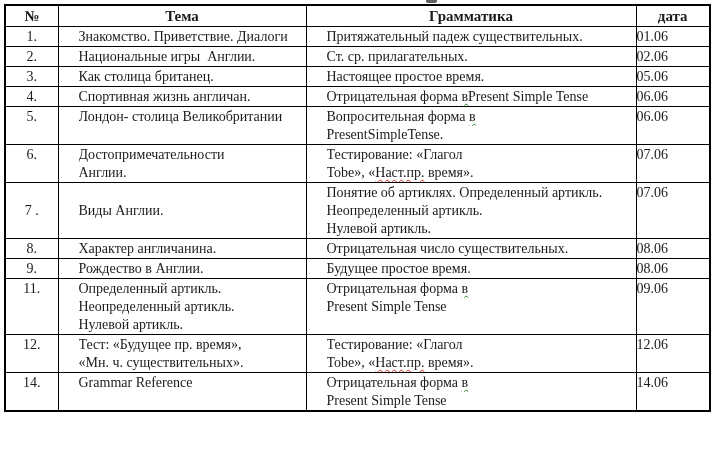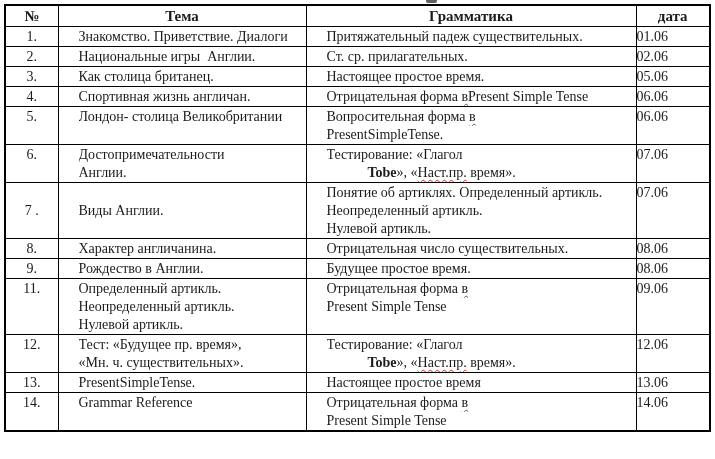--- a/index.html
+++ b/index.html
@@ -61,21 +61,21 @@
     padding-top: 1px;
   }
   .line {
     white-space: pre;
     overflow: hidden;
   }
   tr.valign-middle td.cell-num,
   tr.valign-middle td.cell-topic {
     vertical-align: middle;
   }
-  .seg-b { font-weight: bold; margin-left: 41px; }
+  .seg-b { font-weight: normal; }
   .u-green {
     text-decoration: underline;
     text-decoration-style: wavy;
     text-decoration-color: var(--sq-green, #2e7d32);
     text-decoration-thickness: 1px;
     text-underline-offset: 2px;
   }
   .u-red {
     text-decoration: underline;
     text-decoration-style: wavy;
@@ -219,30 +219,20 @@
           <div class="line"><span>Тест: «Будущее пр. время»,</span></div>
           <div class="line"><span>«Мн. ч. существительных».</span></div>
         </td>
         <td class="cell-grammar">
           <div class="line"><span>Тестирование: «Глагол</span></div>
           <div class="line"><span class="seg-b">Tobe</span><span>», «</span><span class="u-red">Наст.пр.</span><span> время».</span></div>
         </td>
         <td class="cell-date">12.06</td>
       </tr>
       <tr>
-        <td class="cell-num">13.</td>
-        <td class="cell-topic">
-          <div class="line"><span>PresentSimpleTense.</span></div>
-        </td>
-        <td class="cell-grammar">
-          <div class="line"><span>Настоящее простое время</span></div>
-        </td>
-        <td class="cell-date">13.06</td>
-      </tr>
-      <tr>
         <td class="cell-num">14.</td>
         <td class="cell-topic">
           <div class="line"><span>Grammar Reference</span></div>
         </td>
         <td class="cell-grammar">
           <div class="line"><span>Отрицательная форма </span><span class="u-green">в</span></div>
           <div class="line"><span>Present Simple Tense</span></div>
         </td>
         <td class="cell-date">14.06</td>
       </tr>

